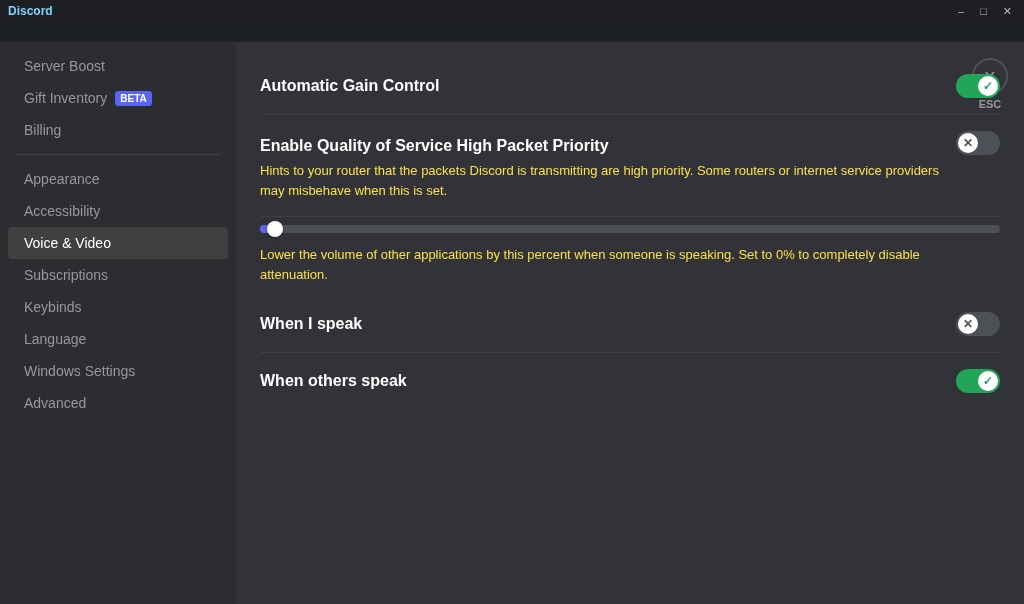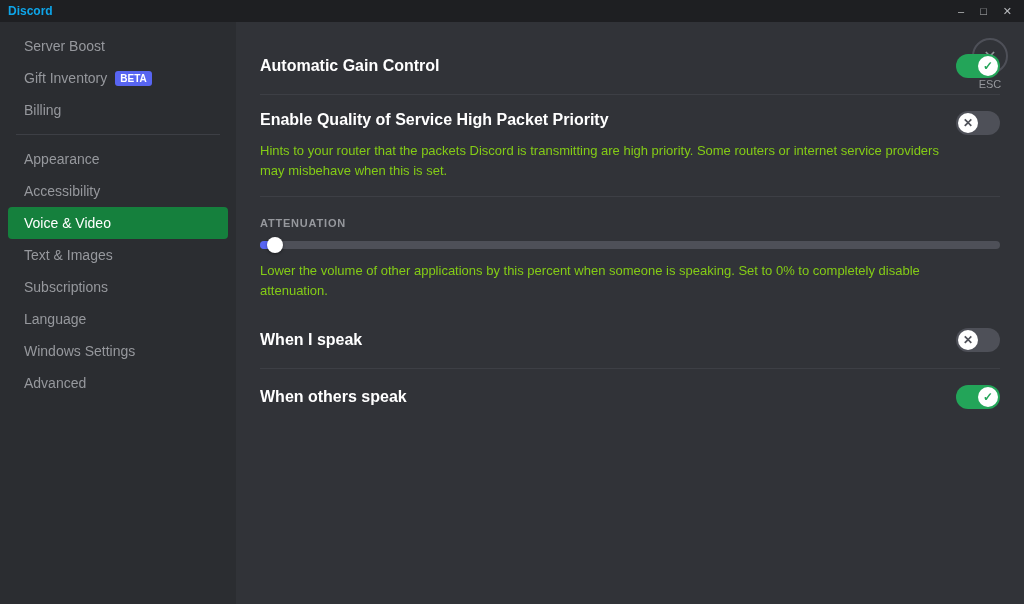--- a/index.html
+++ b/index.html
@@ -16,21 +16,21 @@
     .title-bar {
       background: #1e1f22;
       height: 22px;
       display: flex;
       align-items: center;
       justify-content: space-between;
       padding: 0 8px;
       flex-shrink: 0;
     }
     .title-bar-title {
-      color: #0ea5e9;
+      color: #7dd3fc;
       font-size: 12px;
       font-weight: 600;
     }
     .title-bar-controls {
       display: flex;
       gap: 8px;
       align-items: center;
     }
     .title-bar-btn {
       color: #b9bbbe;
@@ -39,20 +39,21 @@
       background: none;
       border: none;
       padding: 0 4px;
     }
 
     
     .app-container {
       display: flex;
       flex: 1;
       overflow: hidden;
+      margin-top: 20px;
     }
 
     
     .sidebar {
       width: 236px;
       background: #2b2d31;
       padding: 8px 0;
       overflow-y: auto;
       flex-shrink: 0;
     }
@@ -65,21 +66,21 @@
       align-items: center;
       padding: 8px 16px;
       color: #96989d;
       font-size: 14px;
       cursor: pointer;
       border-radius: 4px;
       margin: 0 8px;
       gap: 8px;
     }
     .sidebar-item.active {
-      background: #15803d;
+      background: #404040;
       color: #fff;
       font-weight: 500;
     }
     .sidebar-section-label {
       color: #96989d;
       font-size: 11px;
       font-weight: 700;
       text-transform: uppercase;
       padding: 16px 16px 4px 16px;
       letter-spacing: 0.5px;
@@ -129,40 +130,40 @@
       border: 2px solid #4e5058;
       display: flex;
       align-items: center;
       justify-content: center;
       color: #96989d;
       font-size: 16px;
     }
     .esc-label {
       color: #96989d;
       font-size: 11px;
-      font-weight: 400;
+      font-weight: 700;
     }
 
     
     .setting-row {
       display: flex;
       align-items: center;
       justify-content: space-between;
       padding: 16px 0;
       border-bottom: 1px solid #3d3f45;
     }
     .setting-row:last-child { border-bottom: none; }
 
     .setting-title {
       color: #fff;
       font-size: 16px;
       font-weight: 600;
     }
     .setting-description {
-      color: #84cc16;
+      color: #fde047;
       font-size: 13px;
       line-height: 1.5;
       margin-top: 6px;
       max-width: 680px;
     }
 
     .section-label {
       color: #96989d;
       font-size: 11px;
       font-weight: 700;
@@ -233,21 +234,21 @@
       cursor: pointer;
       box-shadow: 0 1px 3px rgba(0,0,0,0.4);
     }
 
     .setting-group {
       padding: 16px 0;
       border-bottom: 1px solid #3d3f45;
     }
     .setting-group-top {
       display: flex;
-      align-items: flex-start;
+      align-items: flex-end;
       justify-content: space-between;
     }
   </style>
 </head>
 <body>
 
 <div class="title-bar">
   <span class="title-bar-title">Discord</span>
   <div class="title-bar-controls">
     <button class="title-bar-btn">–</button>
@@ -277,24 +278,24 @@
     <div class="sidebar-item">
       <span>Appearance</span>
     </div>
     <div class="sidebar-item">
       <span>Accessibility</span>
     </div>
     <div class="sidebar-item active">
       <span>Voice &amp; Video</span>
     </div>
     <div class="sidebar-item">
-      <span>Text &amp; Images</span>
-    </div>
-    <div class="sidebar-item">
       <span>Subscriptions</span>
+    </div>
+    <div class="sidebar-item">
+      <span>Keybinds</span>
     </div>
     <div class="sidebar-item">
       <span>Language</span>
     </div>
     <div class="sidebar-item">
       <span>Windows Settings</span>
     </div>
     <div class="sidebar-item">
       <span>Advanced</span>
     </div>
@@ -322,21 +323,20 @@
         <span class="setting-title">Enable Quality of Service High Packet Priority</span>
         <div class="toggle off">
           <div class="toggle-knob">
             <span class="toggle-icon">✕</span>
           </div>
         </div>
       </div>
       <p class="setting-description">Hints to your router that the packets Discord is transmitting are high priority. Some routers or internet service providers may misbehave when this is set.</p>
     </div>
 
-    <div class="section-label" style="margin-top:20px;">ATTENUATION</div>
 
     <div class="slider-container">
       <div class="slider-track">
         <div class="slider-fill"></div>
         <div class="slider-thumb"></div>
       </div>
     </div>
     <p class="setting-description" style="margin-bottom:12px;">Lower the volume of other applications by this percent when someone is speaking. Set to 0% to completely disable attenuation.</p>
 
     <div class="setting-row">

